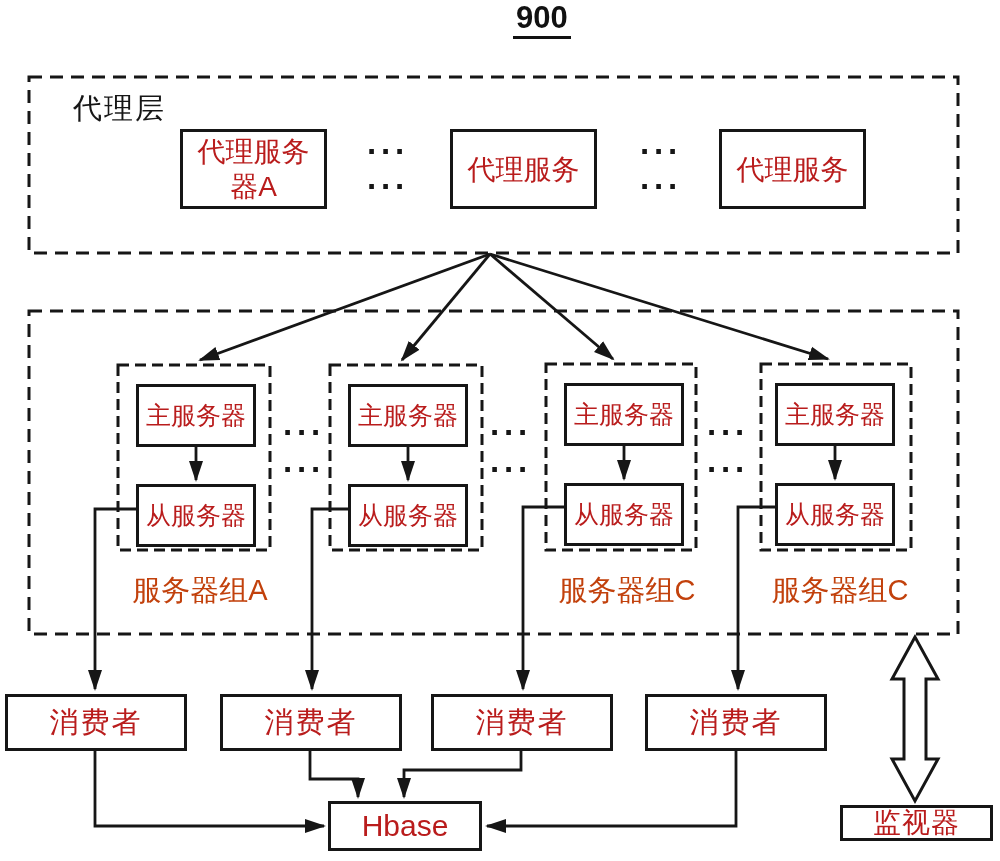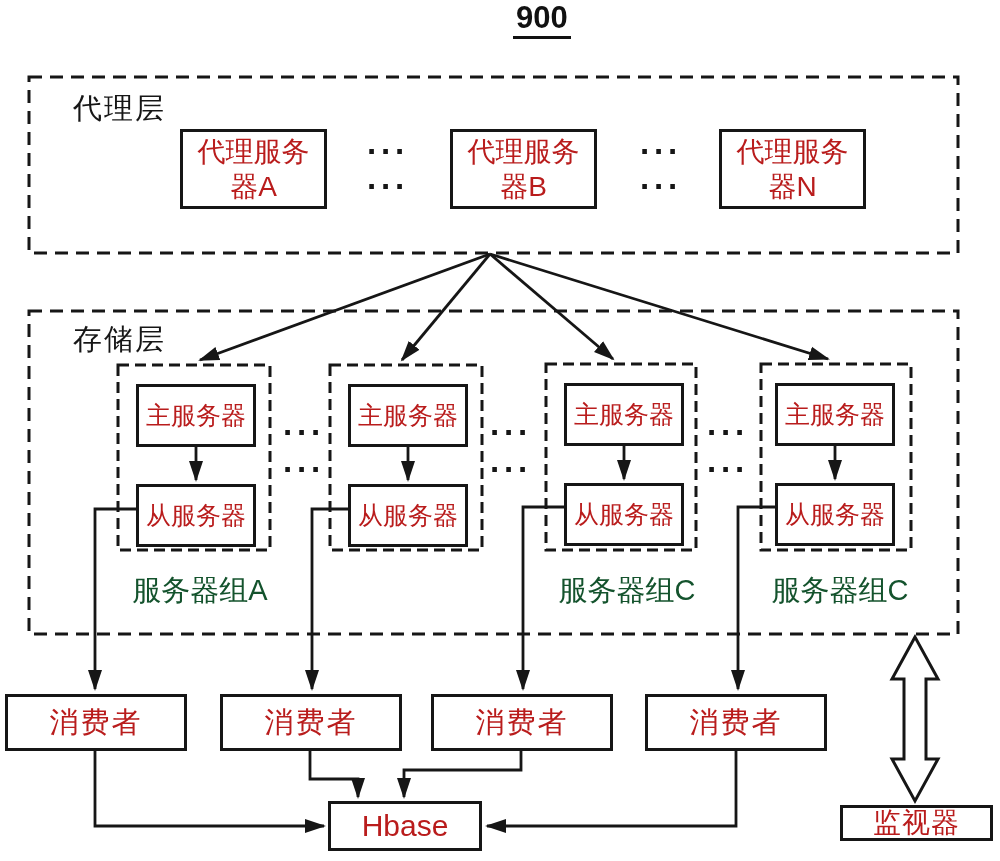--- a/index.html
+++ b/index.html
@@ -44,21 +44,21 @@
     color: #161616;
     letter-spacing: 2px;
     white-space: nowrap;
   }
   .group-label {
     position: absolute;
     width: 180px;
     top: 571px;
     font-size: 29px;
     text-align: center;
-    color: #14532d;
+    color: #c2410c;
     white-space: nowrap;
   }
   .dots {
     position: absolute;
     width: 46px;
     text-align: center;
     font-size: 33px;
     font-weight: bold;
     line-height: 34px;
     letter-spacing: 3px;
@@ -124,38 +124,35 @@
       <path d="M521,751 L521,770 L404,770 L404,797" marker-end="url(#ah)"></path>
       <path d="M736,751 L736,826 L487,826" marker-end="url(#ah)"></path>
     </g>
 
     <polygon points="915,637 892,679 904,679 904,759 892,759 915,801 938,759 926,759 926,679 938,679" fill="#ffffff" stroke="#161616" stroke-width="3"></polygon>
   </svg>
 
   <div class="fig-title">900</div>
 
   <div class="layer-label" style="left:73px; top:89px;">代理层</div>
-  <div class="layer-label" style="left:73px; top:320px;">存储层</div>
 
   <div class="node proxy-box" style="left:180px; top:129px;">
     <div>
       <div>代理服务</div>
       <div>器A</div>
     </div>
   </div>
   <div class="node proxy-box" style="left:450px; top:129px;">
     <div>
       <div>代理服务</div>
-      <div>器B</div>
     </div>
   </div>
   <div class="node proxy-box" style="left:719px; top:129px;">
     <div>
       <div>代理服务</div>
-      <div>器N</div>
     </div>
   </div>
 
   <div class="dots" style="left:365px; top:135px;">···</div>
   <div class="dots" style="left:365px; top:170px;">···</div>
   <div class="dots" style="left:638px; top:135px;">···</div>
   <div class="dots" style="left:638px; top:170px;">···</div>
 
   <div class="node inner-box" style="left:136px; top:384px;">
     <span>主服务器</span>

